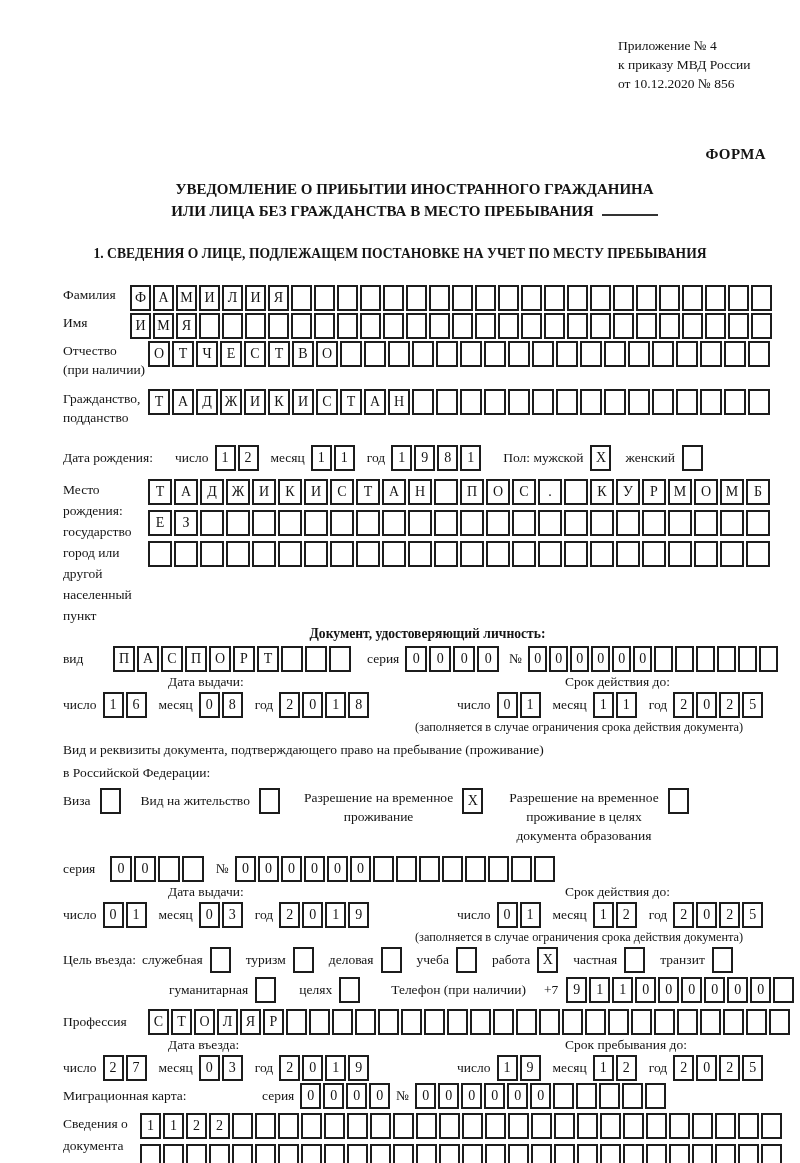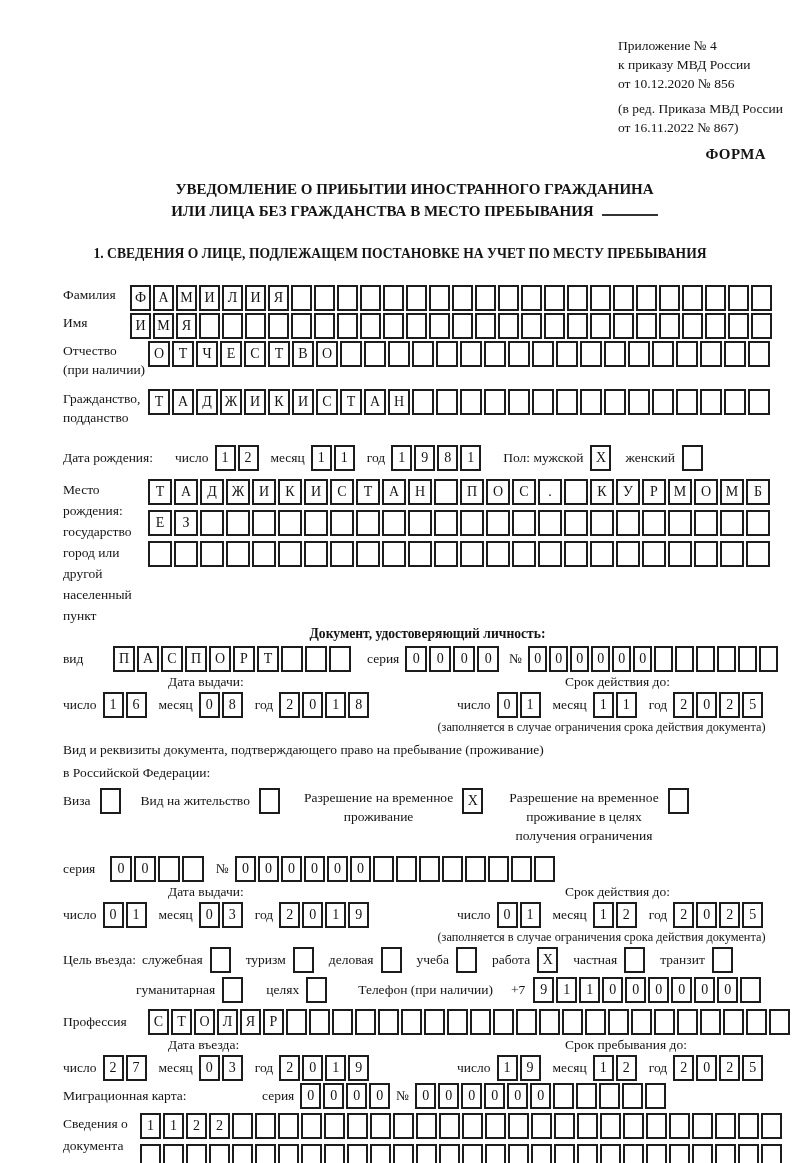--- a/index.html
+++ b/index.html
@@ -38,21 +38,21 @@
 
   .dline { display:flex; align-items:flex-start; }
   .dlbl { font-size:13.5px; line-height:26px; margin:0 6px 0 10px; flex:none; }
   .dlbl.first { margin-left:0; }
   .date-pair { display:flex; margin-top:2px; }
   .dg-left { width:352px; flex:none; }
   .dg-right { flex:1; }
   .dg-head { font-size:13.5px; margin-bottom:2px; }
   .dg-left .dg-head { padding-left:105px; }
   .dg-right .dg-head { padding-left:150px; }
-  .restrict-note { font-size:12.3px; text-align:center; padding-right:4px; margin-top:2px; }
+  .restrict-note { font-size:12.3px; text-align:left; padding-right:4px; margin-top:2px; }
 
   .plain-line { font-size:13.5px; line-height:23px; margin-top:3px; }
 
   .permit-row { display:flex; align-items:flex-start; margin-top:4px; margin-bottom:10px; min-height:58px; }
   .popt { display:flex; align-items:flex-start; }
   .plines { font-size:13.5px; line-height:19px; text-align:center; margin-right:9px; }
   .plines.left1 { text-align:left; line-height:26px; }
 
   .opt { display:flex; align-items:flex-start; }
   .opt .lbl { line-height:26px; margin-right:7px;text-align:right; }
@@ -63,24 +63,20 @@
 </style>
 </head>
 <body>
 
 <div class="page">
 
   <div class="abs appendix">
     <div>Приложение № 4</div>
     <div>к приказу МВД России</div>
     <div>от 10.12.2020 № 856</div>
-    <div class="rev">
-      <div>(в ред. Приказа МВД России</div>
-      <div>от 16.11.2022 № 867)</div>
-    </div>
   </div>
 
   <div class="abs form-label">ФОРМА</div>
 
   <div class="abs title">
     <div>УВЕДОМЛЕНИЕ О ПРИБЫТИИ ИНОСТРАННОГО ГРАЖДАНИНА</div>
     <div>
       <span>ИЛИ ЛИЦА БЕЗ ГРАЖДАНСТВА В МЕСТО ПРЕБЫВАНИЯ</span><span class="title-underline"></span>
     </div>
   </div>
@@ -447,21 +443,21 @@
         <span class="plines">
           <span>Разрешение на временное</span><br>
           <span>проживание</span>
         </span>
         <span class="cell">X</span>
       </div>
       <div class="popt" style="margin-left:24px;">
         <span class="plines">
           <span>Разрешение на временное</span><br>
           <span>проживание в целях</span><br>
-          <span>получения ограничения</span>
+          <span>документа образования</span>
         </span>
         <span class="cell"></span>
       </div>
     </div>
 
     <div class="row">
       <span class="lbl" style="line-height:26px; width:47px;">серия</span>
       <div class="cells p24">
           <span class="cell">0</span>
           <span class="cell">0</span>
@@ -561,21 +557,21 @@
           <span class="lbl">частная</span>
           <span class="cell"></span>
         </div>
       <div class="opt" style="margin-right:0;">
           <span class="lbl">транзит</span>
           <span class="cell"></span>
         </div>
     </div>
 
     <div class="row" style="margin-bottom:6px;">
-      <div class="opt" style="margin-left:73px;">
+      <div class="opt" style="margin-left:106px;">
           <span class="lbl">гуманитарная</span>
           <span class="cell"></span>
         </div>
       <div class="opt" style="margin-left:8px;">
           <span class="lbl">целях</span>
           <span class="cell"></span>
         </div>
       <span class="lbl" style="line-height:26px; margin-left:16px; margin-right:18px;">Телефон (при наличии)</span>
       <span class="lbl" style="line-height:26px; margin-right:8px;">+7</span>
       <div class="cells">

